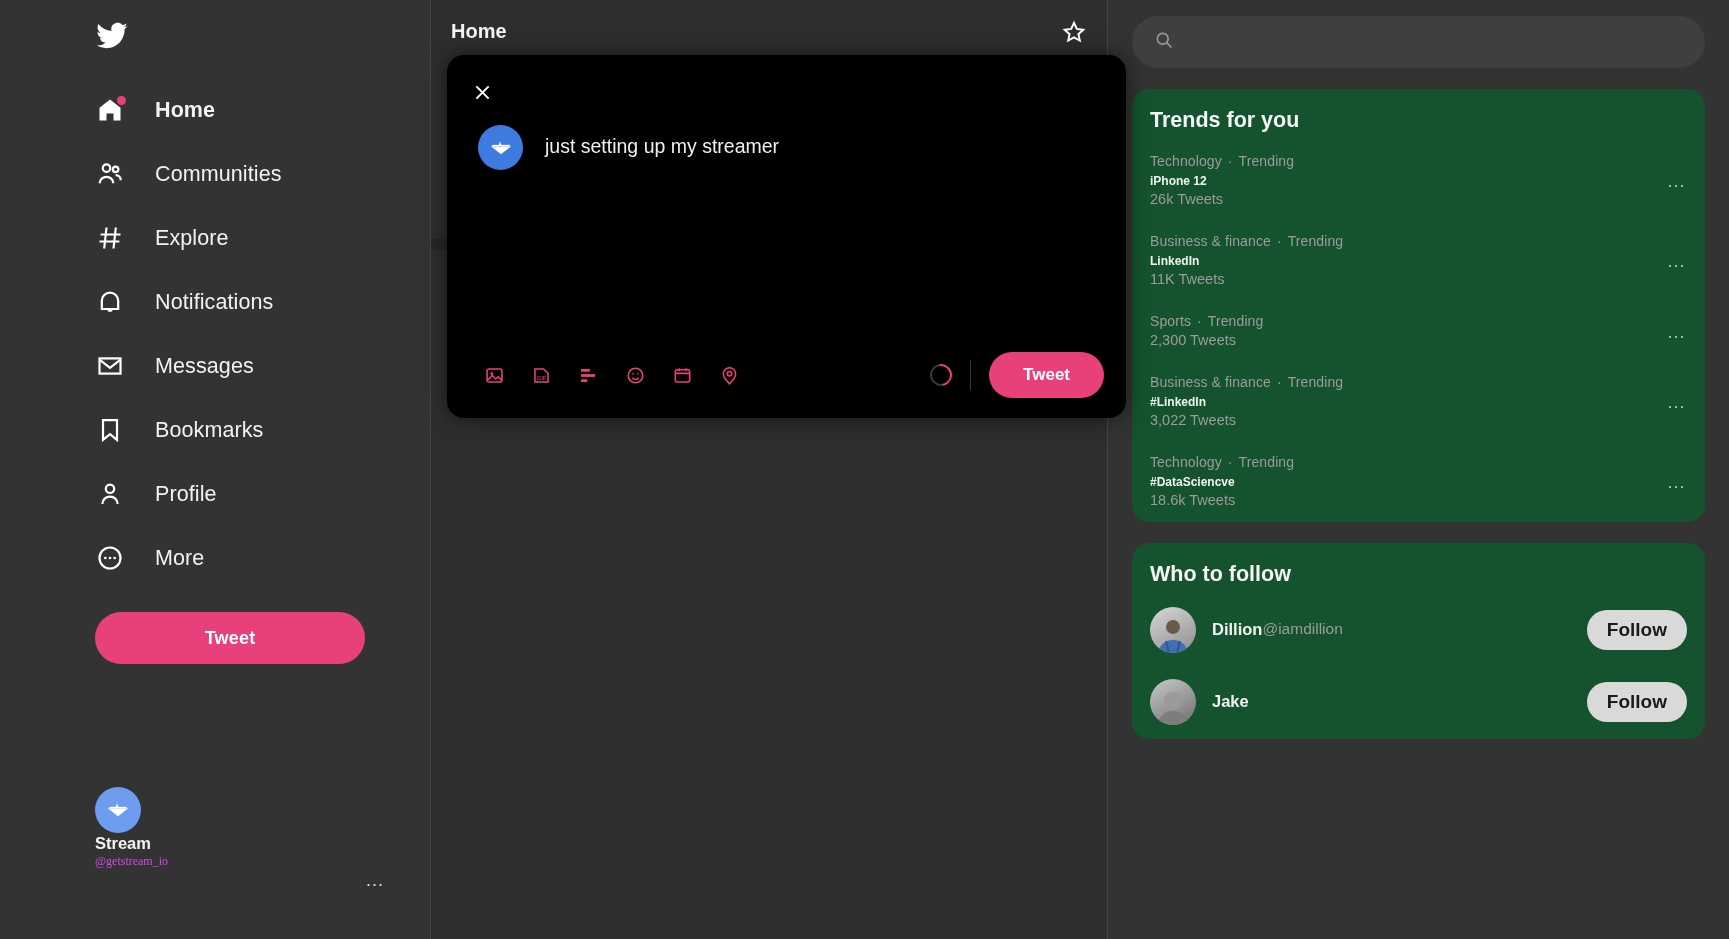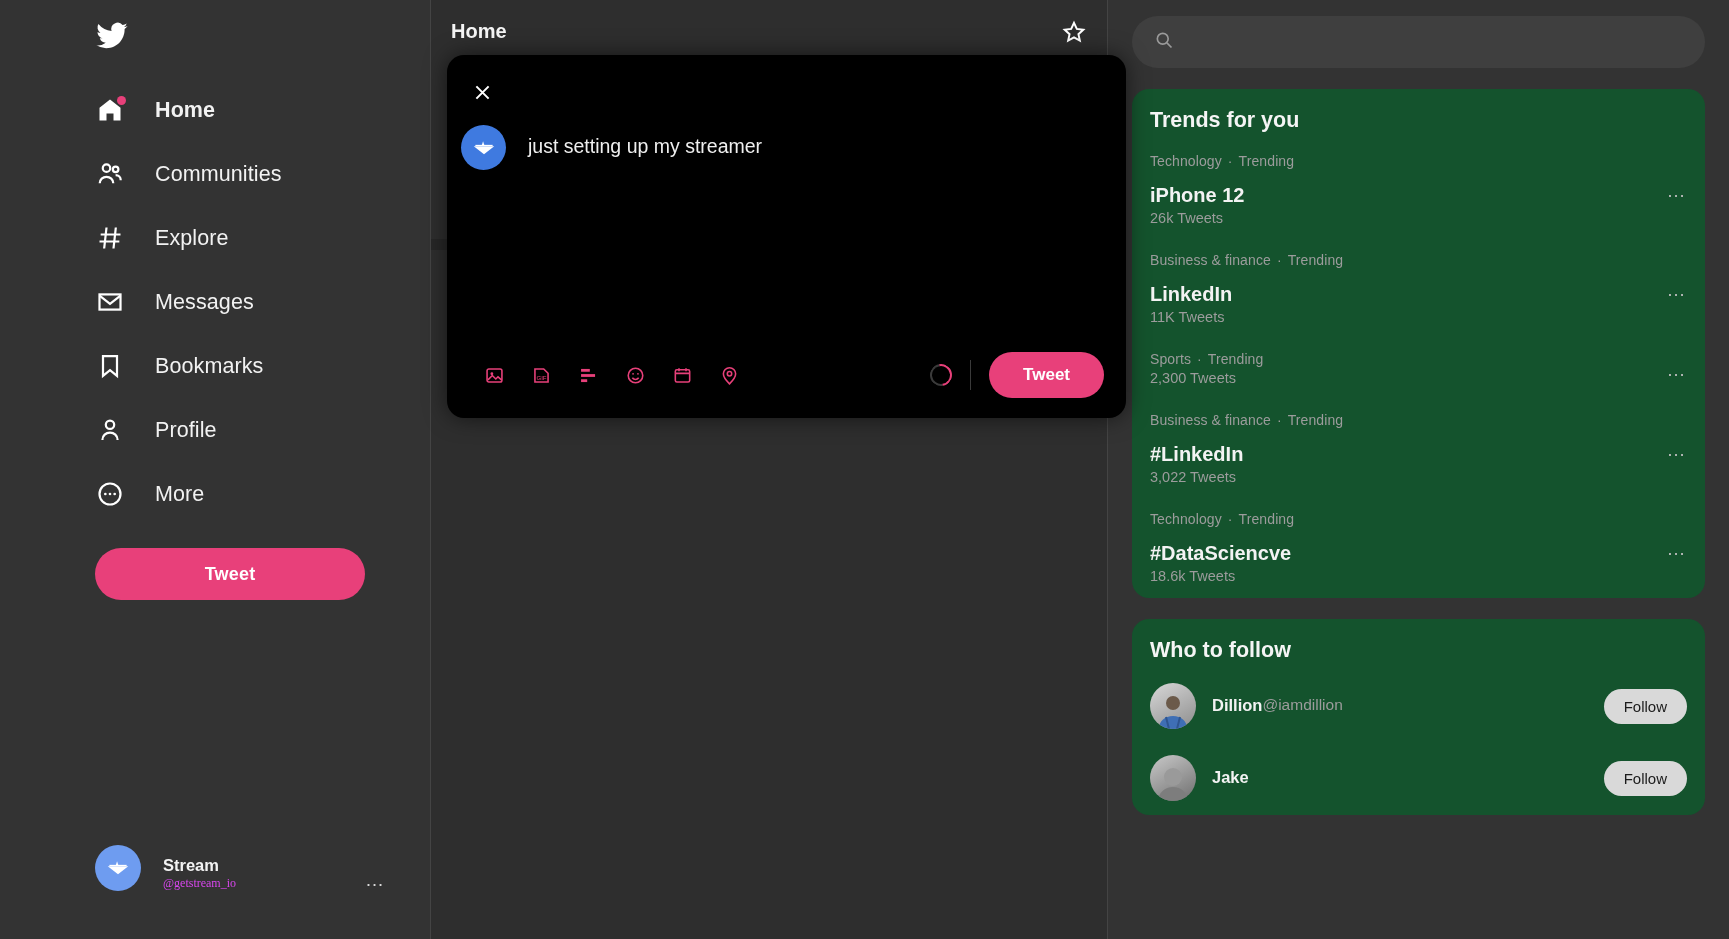--- a/index.html
+++ b/index.html
@@ -37,21 +37,21 @@
   }
 
   .tweet-btn{
     margin-top:22px; width:270px; height:52px; border-radius:30px;
     background:#e8407a; color:#fff; font-size:18px; font-weight:bold;
     border:none; cursor:pointer; letter-spacing:.2px;
   }
 
   .account{
     position:absolute; left:95px; bottom:48px;
-    display:flex; align-items:flex-end; gap:22px; width:290px; cursor:pointer;
+    display:flex; align-items:flex-start; width:290px; cursor:pointer;flex-direction:column;
   }
   .avatar{
     width:46px;height:46px;border-radius:50%;background:#6e9cf0;
     display:flex;align-items:center;justify-content:center;flex:0 0 46px;
   }
   .avatar svg{width:28px;height:28px;fill:#ffffff;}
   .acct-text{ display:flex; flex-direction:column; line-height:1.28; }
   .acct-name{ font-size:16.5px; font-weight:bold; color:#f3f3f3; }
   .acct-handle{ font-size:12px; color:#d946ef;font-family:Liberation Serif, serif; }
   .acct-more{ margin-left:auto; color:#d9d9d9; font-size:19px; letter-spacing:1px; }
@@ -97,21 +97,21 @@
   }
   .card-title{
     font-size:21.5px; font-weight:bold; color:#f5f5f5;
     padding:19px 18px 8px 18px;
   }
   .trend{
     padding:12px 18px 14px 18px; position:relative; cursor:pointer;
   }
   .trend-meta{ font-size:14px; color:#9c9c9c; letter-spacing:.1px;}
   .trend-meta .sep{ padding:0 6px; }
-  .trend-name{ font-size:20px; font-weight:bold; color:#f3f3f3; margin-top:15px;}
+  .trend-name{ font-size:12px; font-weight:bold; color:#f3f3f3; margin-top:5px;}
   .trend-count{ font-size:14.5px; color:#9c9c9c; margin-top:3px;}
   .trend-more{
     position:absolute; right:18px; top:50%; transform:translateY(-50%);
     color:#bdbdbd; font-size:19px; letter-spacing:1.5px; cursor:pointer;
   }
   .follow-row{
     display:flex; align-items:center; gap:16px; padding:12px 18px 14px 18px;
   }
   .f-avatar{
     width:46px;height:46px;border-radius:50%;flex:0 0 46px;
@@ -119,36 +119,36 @@
     display:flex;align-items:flex-end;justify-content:center;overflow:hidden;
   }
   .f-avatar.a2{ background:linear-gradient(150deg,#c9c9c9,#6f6f6f); }
   .f-avatar svg{ width:40px;height:40px; }
   .f-text{ display:flex;line-height:1.3; }
   .f-name{ font-size:16.5px;font-weight:bold;color:#f3f3f3;}
   .f-handle{ font-size:15.5px;color:#9c9c9c;}
   .follow-btn{
     margin-left:auto; background:#d9d9d9; color:#1b1b1b;
     border:none; border-radius:20px; padding:9px 20px;
-    font-size:15px; font-weight:normal; cursor:pointer;
+    font-size:19px; font-weight:bold; cursor:pointer;
     font-family:"Liberation Sans", sans-serif;
   }
 
   
   .modal{
     position:absolute; left:447px; top:55px; width:679px; height:363px;
     background:#000000; border-radius:17px; z-index:50;
     box-shadow:0 0 22px rgba(0,0,0,.55);
   }
   .modal-close{
     position:absolute; left:18px; top:20px; width:34px;height:34px;
     display:flex;align-items:center;justify-content:center; cursor:pointer;
   }
   .modal-close svg{ width:21px;height:21px;stroke:#fff;stroke-width:2.3;}
-  .modal-body{ display:flex; gap:22px; padding:70px 24px 0 14px; }
+  .modal-body{ display:flex; gap:22px; padding:70px 24px 0 31px; }
   .m-avatar{
     width:45px;height:45px;border-radius:50%;background:#3f7ae0;flex:0 0 45px;
     display:flex;align-items:center;justify-content:center;
   }
   .m-avatar svg{ width:28px;height:28px;fill:#fff;}
   .m-text{ font-size:19.5px; color:#efefef; padding-top:10px; }
 
   .modal-footer{
     position:absolute; left:0; right:0; bottom:0; height:86px;
     display:flex; align-items:center; padding:0 22px 0 30px;
@@ -212,20 +212,29 @@
 
       <div class="nav-item">
         <span class="nav-ico">
           <svg viewBox="0 0 24 24">
               <path d="M9 3 7 21M17 3l-2 18M4 9h17M3 15h17"></path>
             </svg>
         </span>
         <span class="nav-label">Explore</span>
       </div>
 
+      <div class="nav-item">
+        <span class="nav-ico">
+          <svg viewBox="0 0 24 24">
+              <path d="M5 18h14v-7a7 7 0 0 0-14 0z"></path>
+              <path d="M10.5 18.5a1.6 1.6 0 0 0 3 0"></path>
+            </svg>
+        </span>
+        <span class="nav-label">Notifications</span>
+      </div>
 
       <div class="nav-item">
         <span class="nav-ico">
           <svg viewBox="0 0 24 24">
               <rect x="3" y="5.5" width="18" height="13"></rect>
               <path d="M3 6.5l9 7 9-7"></path>
             </svg>
         </span>
         <span class="nav-label">Messages</span>
       </div>

